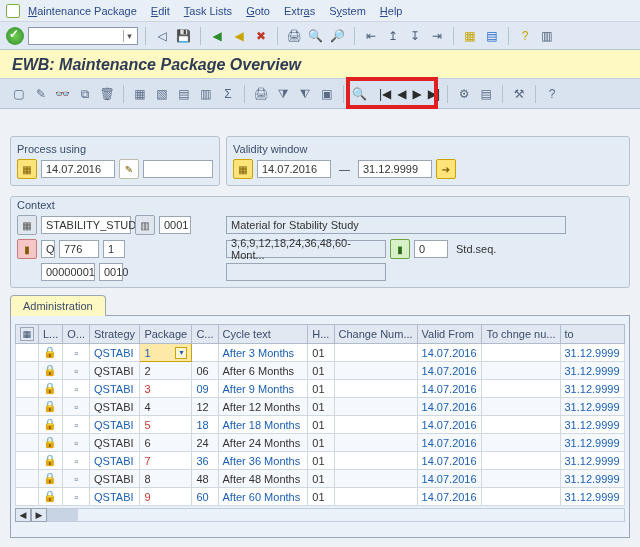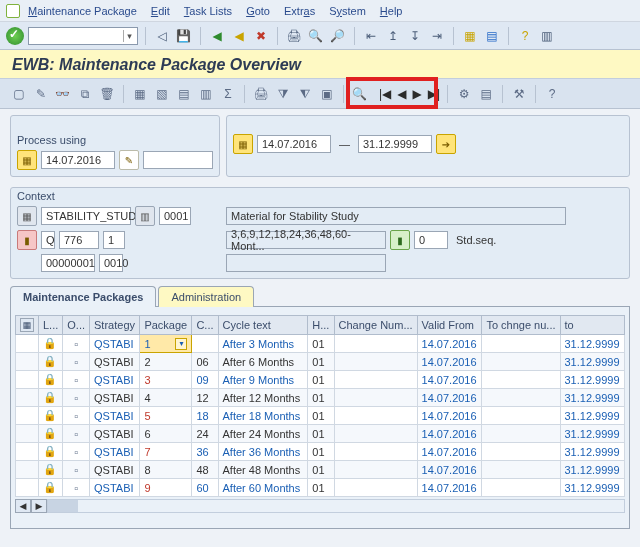--- a/index.html
+++ b/index.html
@@ -144,21 +144,22 @@
   
   .panels-row {
     display: flex;
     gap: 6px;
     padding: 6px 10px 4px;
   }
   .panel {
     border: 1px solid #b7c2d1;
     border-radius: 3px;
     background: #e3ecf5;
-    padding: 18px 6px 6px;
+    padding: 6px 6px 6px;
+    margin-top: 21px;
   }
   .panel-title {
     color: #3b4d6b;
     font-size: 11px;
     margin-bottom: 4px;
   }
   .field-row {
     display: flex;
     align-items: center;
     gap: 4px;
@@ -379,20 +380,21 @@
   <div class="panel" style="flex:0 0 210px">
     <div class="panel-title">Process using</div>
     <div class="field-row">
       <div class="sq-btn">▦</div>
       <div class="txt" style="width:74px">14.07.2016</div>
       <div class="sq-btn" style="background:#fff;border-color:#bba">✎</div>
       <div class="txt" style="width:70px"></div>
     </div>
   </div>
   <div class="panel" style="flex:1">
+    <div class="panel-title">Validity window</div>
     <div class="field-row">
       <div class="sq-btn">▦</div>
       <div class="txt" style="width:74px">14.07.2016</div>
       <span style="padding:0 4px">—</span>
       <div class="txt" style="width:74px">31.12.9999</div>
       <div class="sq-btn">➔</div>
     </div>
   </div>
 </div>
 
@@ -425,21 +427,20 @@
       <div class="txt" style="width:54px">00000001</div>
       <div class="txt" style="width:24px">0010</div>
     </div>
     <div class="ctx-cell">
       <div class="txt readonly" style="width:160px"></div>
     </div>
   </div>
 </div>
 
 <div class="tab-strip">
-  <div class="tab active">Maintenance Packages</div>
   <div class="tab">Administration</div>
 </div>
 <div class="tab-body">
   <table class="grid">
     <colgroup>
       <col style="width:16px">
         <col style="width:20px">
         <col style="width:20px">
       <col style="width:54px">
         <col style="width:54px">

